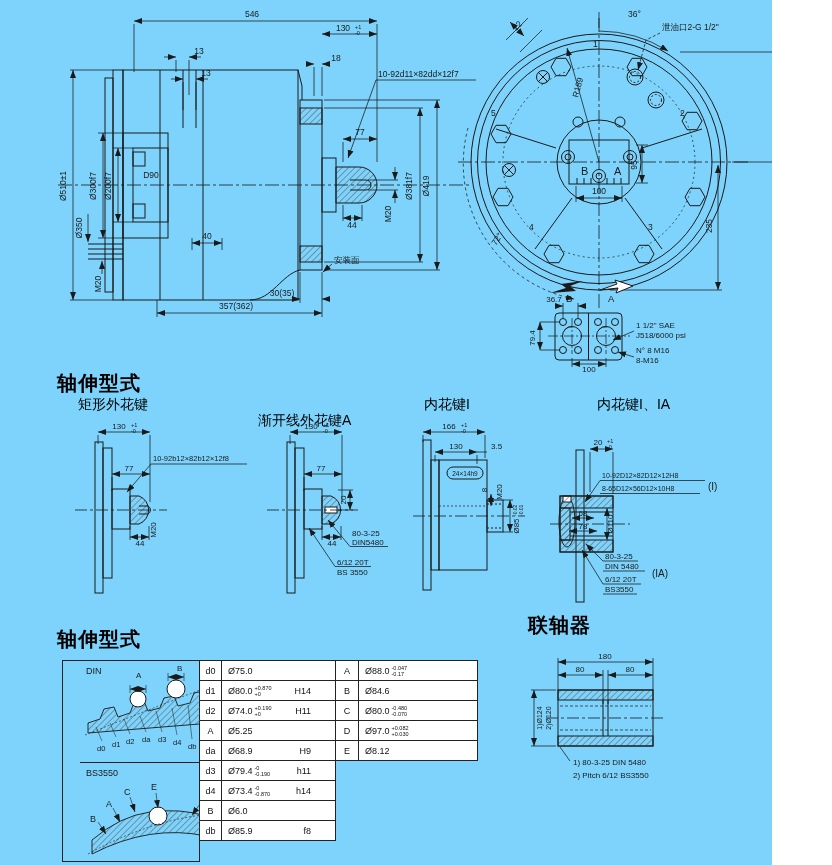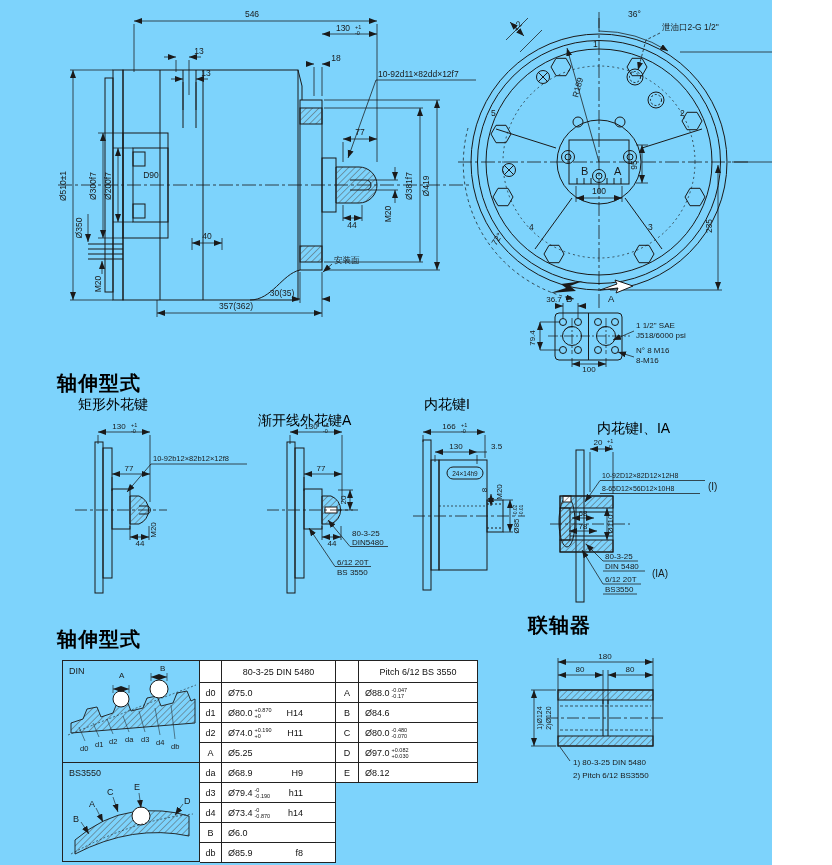--- a/index.html
+++ b/index.html
@@ -5,35 +5,35 @@
   html,body{margin:0;padding:0;background:#fff;}
   #canvas{position:relative;width:772px;height:865px;background:#7dd3fc;overflow:hidden;
           font-family:"Liberation Sans",sans-serif;color:#111;}
   .abs{position:absolute;}
   svg text{font-family:"Liberation Sans",sans-serif;fill:#1a1a1a;}
   .h-cn{position:absolute;font-weight:bold;font-size:20px;color:#000;letter-spacing:1px;}
   .sub-cn{position:absolute;font-size:14px;color:#000;}
   
   .ptable{position:absolute;left:62px;top:660px;width:416px;height:202px;font-size:9px;}
   .diagcol{position:absolute;left:0;top:0;width:138px;height:202px;border:1px solid #222;box-sizing:border-box;}
-  .dcell{position:absolute;left:0;width:136px;overflow:hidden;text-align:right;}
+  .dcell{position:absolute;left:17px;width:136px;overflow:hidden;text-align:right;}
   .dcell1{top:0;height:101px;border-bottom:1px solid #222;}
   .dcell2{top:101px;height:99px;}
   .grid{position:absolute;left:138px;top:0;border-top:1px solid #222;}
   .prow{display:flex;height:20px;}
   .prow.hdr{height:22px;}
   .c{box-sizing:border-box;border-right:1px solid #222;border-bottom:1px solid #222;
      display:flex;align-items:center;background:#fff;}
   .c-k{width:22px;justify-content:center;}
   .c-v{width:114px;padding-left:6px;}
   .c-k2{width:23px;justify-content:center;}
   .c-v2{width:119px;padding-left:6px;}
   .hdr .c{justify-content:center;padding-left:0;}
   .tol{display:inline-flex;flex-direction:column;font-size:5.5px;line-height:6px;margin-left:2px;}
-  .fit{margin-left:auto;margin-right:32px;}
+  .fit{margin-left:auto;margin-right:24px;}
 </style>
 </head>
 <body>
 
 <div id="canvas">
 
 <svg width="0" height="0" class="abs">
   <defs>
     <marker id="ma" markerWidth="9" markerHeight="7" refX="8" refY="3" orient="auto-start-reverse" markerUnits="userSpaceOnUse">
       <path d="M0,0L8,3L0,6Z" fill="#1a1a1a"></path>
@@ -294,21 +294,21 @@
     <text x="186" y="338">J518/6000 psi</text>
     <text x="186" y="353">N° 8 M16</text>
     <text x="186" y="363">8-M16</text>
   </g>
 </svg>
 
 <div class="h-cn" style="left:57px;top:370px">轴伸型式</div>
 <div class="sub-cn" style="left:78px;top:396px">矩形外花键</div>
 <div class="sub-cn" style="left:258px;top:412px">渐开线外花键A</div>
 <div class="sub-cn" style="left:424px;top:396px">内花键I</div>
-<div class="sub-cn" style="left:597px;top:420px">内花键I、IA</div>
+<div class="sub-cn" style="left:597px;top:396px">内花键I、IA</div>
 
 <svg class="abs" style="left:55px;top:412px" width="777" height="213">
 
   <g stroke="#1a1a1a" stroke-width="1" fill="none">
     <rect x="40" y="30" width="8" height="151"></rect>
         <rect x="48" y="36" width="9" height="130"></rect>
     <rect x="57" y="77" width="18" height="40"></rect>
     <path d="M75,84 H84 A15,15 0 0 1 84,112 H75 Z" fill="url(#hatch)"></path>
     <line x1="84" y1="94" x2="93" y2="94"></line>
         <line x1="84" y1="102" x2="93" y2="102"></line>
@@ -520,26 +520,20 @@
           <text x="26" y="45">A</text>
           <text x="10" y="60">B</text>
           <text x="44" y="33">C</text>
           <text x="121" y="42">D</text>
           <text x="71" y="28">E</text>
         </g>
       </svg>
     </div>
   </div>
   <div class="grid">
-    <div class="prow hdr">
-      <div class="c c-k"></div>
-      <div class="c c-v">80-3-25 DIN 5480</div>
-      <div class="c c-k2"></div>
-      <div class="c c-v2">Pitch 6/12 BS 3550</div>
-    </div>
     <div class="prow">
       <div class="c c-k">d0</div>
       <div class="c c-v">
             <span>Ø75.0</span>
           </div>
       <div class="c c-k2">A</div>
       <div class="c c-v2">
             <span>Ø88.0</span>
             <span class="tol">
               <span>-0.047</span>

